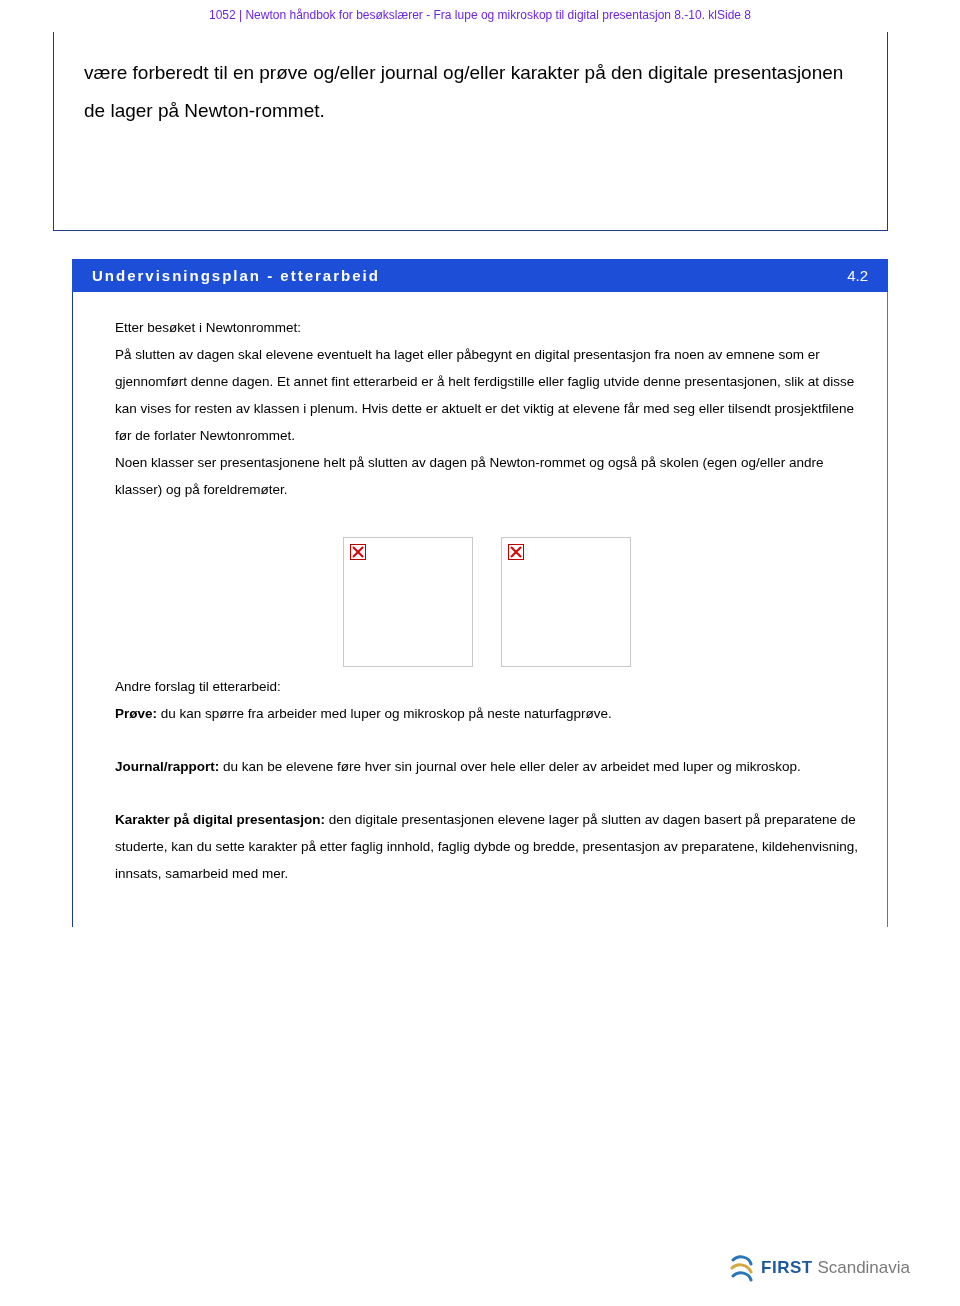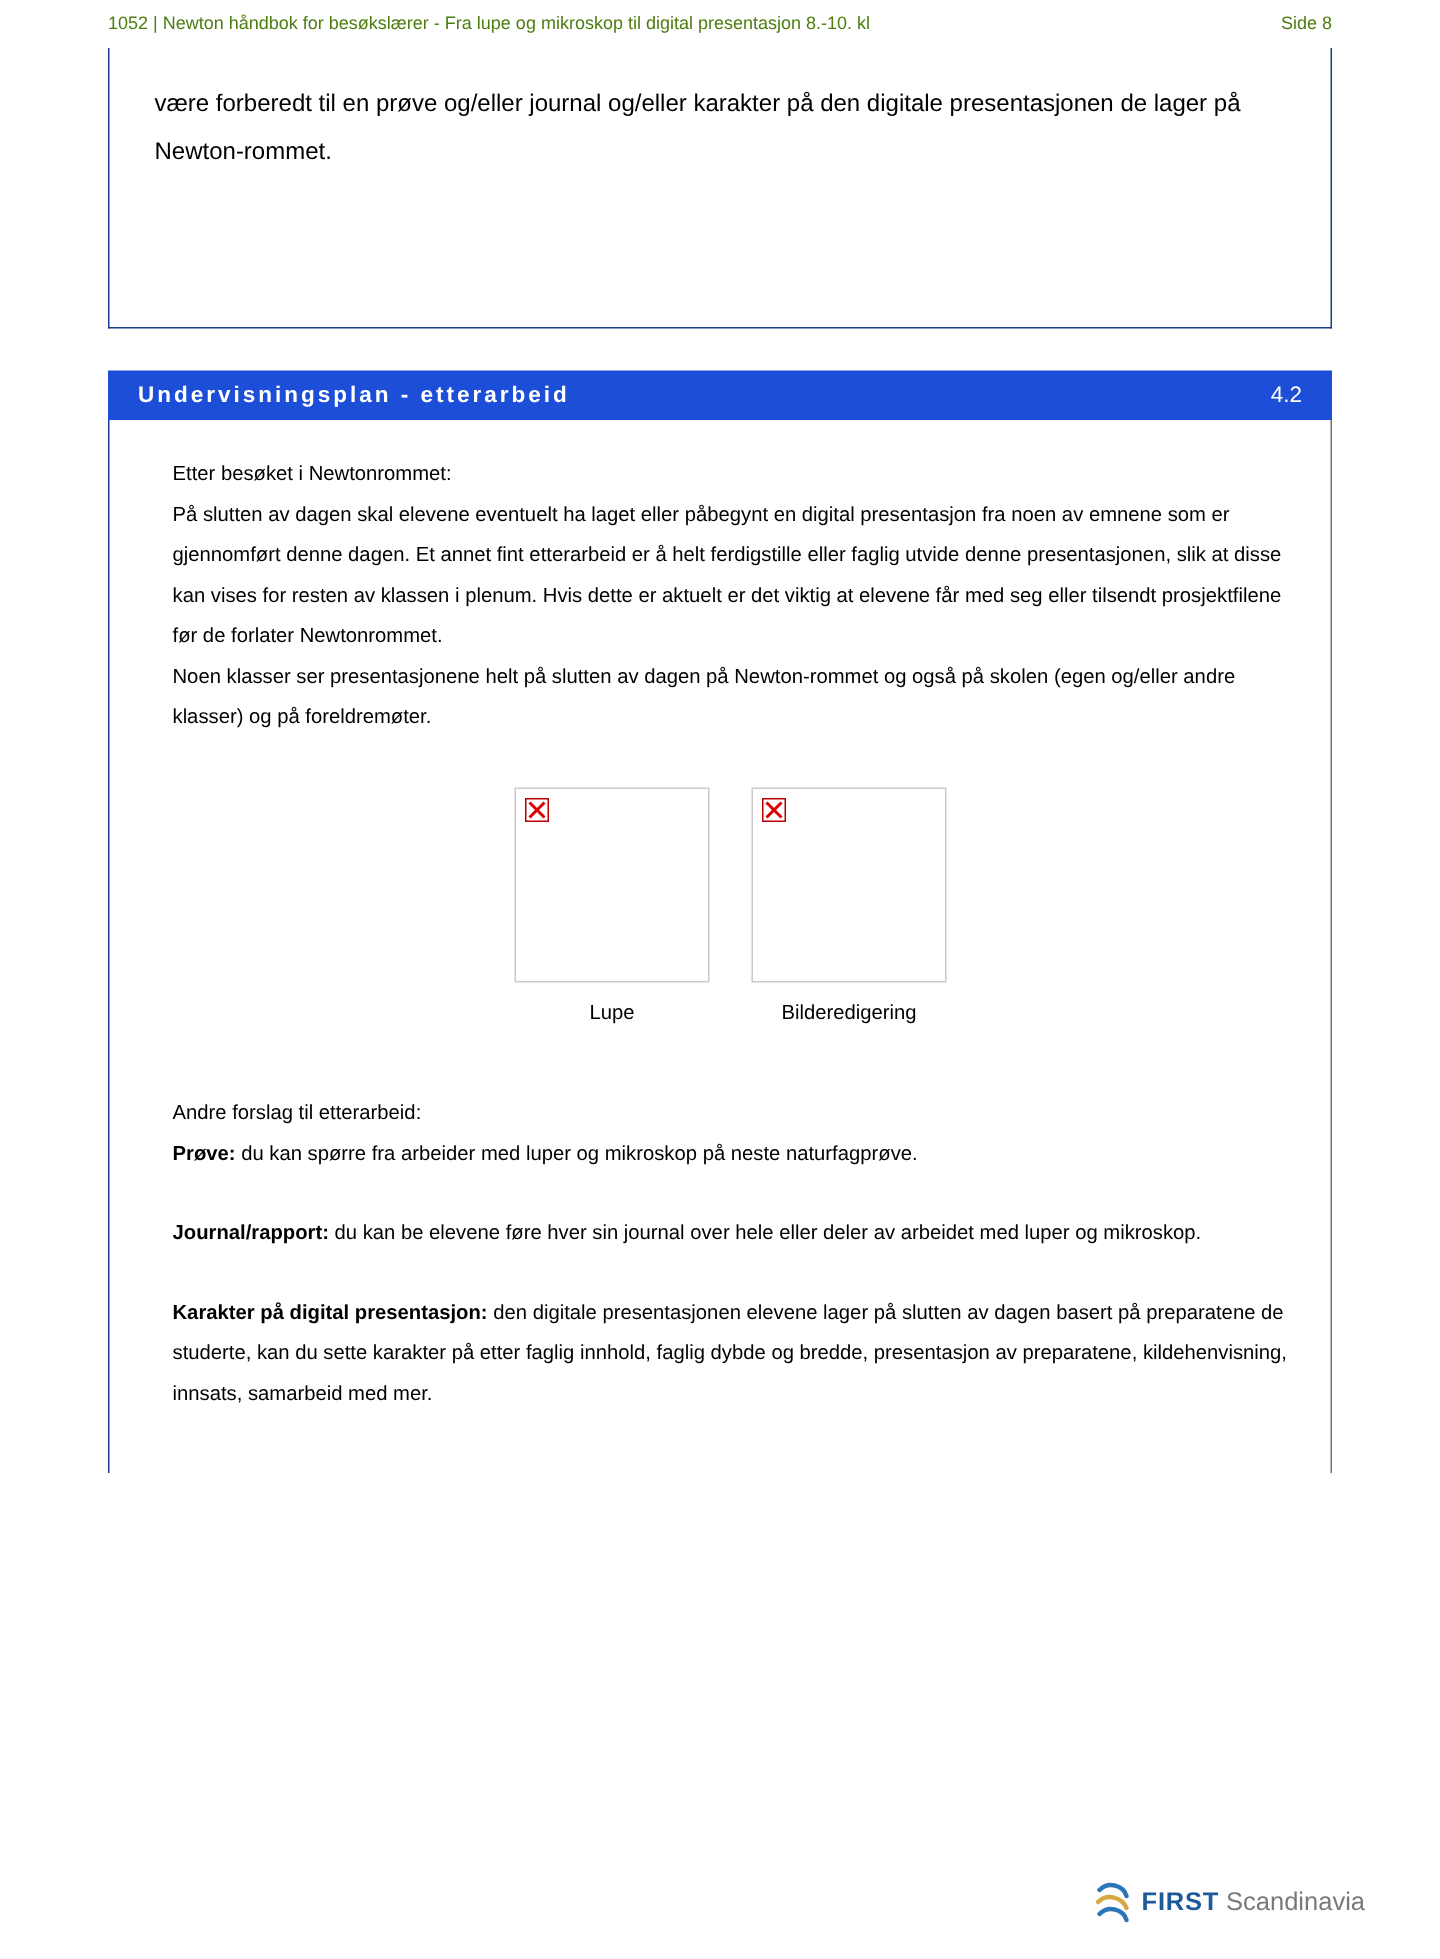--- a/index.html
+++ b/index.html
@@ -7,32 +7,32 @@
     font-family: Arial, Helvetica, sans-serif;
     width: 960px;
     height: 1306px;
     background: #fff;
     position: relative;
     font-size: 14px;
     color: #000;
   }
   .header-bar {
     display: flex;
-    justify-content: space-between;
+    justify-content: center;
     padding: 8px 72px 4px 72px;
     font-size: 12px;
-    color: #4d7c0f;
+    color: #6d28d9;
   }
   .box1 {
-    margin: 6px 72px 0 72px;
+    margin: 6px 72px 0 53px;
     border: 1px solid #1b3d8b;
     border-top: none;
     padding: 22px 30px 100px 30px;
     line-height: 2.0;
-    font-size: 16px;
+    font-size: 19px;
   }
   .section-header {
     margin: 28px 72px 0 72px;
     background: #1d4ed8;
     color: #fff;
     padding: 8px 20px;
     display: flex;
     justify-content: space-between;
     align-items: center;
     font-size: 15px;
@@ -139,24 +139,20 @@
       </svg>
     </div>
     <div class="broken-img">
       <svg width="16" height="16" viewBox="0 0 16 16">
         <rect x="0.5" y="0.5" width="15" height="15" fill="#fff" stroke="#b00"></rect>
         <line x1="3" y1="3" x2="13" y2="13" stroke="#d00" stroke-width="2"></line>
         <line x1="13" y1="3" x2="3" y2="13" stroke="#d00" stroke-width="2"></line>
       </svg>
     </div>
   </div>
-  <div class="captions-row">
-    <div class="cap">Lupe</div>
-    <div class="cap">Bilderedigering</div>
-  </div>
 
   <p class="para">Andre forslag til etterarbeid:</p>
   <p class="para">
     <b>Prøve:</b><span> du kan spørre fra arbeider med luper og mikroskop på neste naturfagprøve.</span>
   </p>
 
   <p class="para sub-block">
     <b>Journal/rapport:</b><span> du kan be elevene føre hver sin journal over hele eller deler av arbeidet med luper og mikroskop.</span>
   </p>
 

